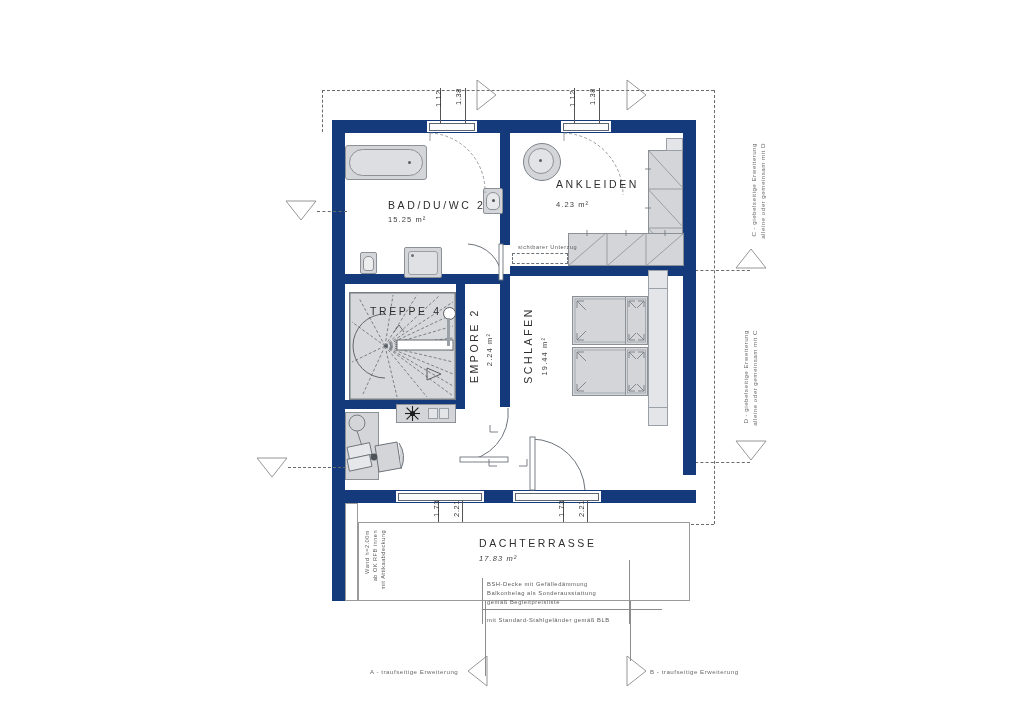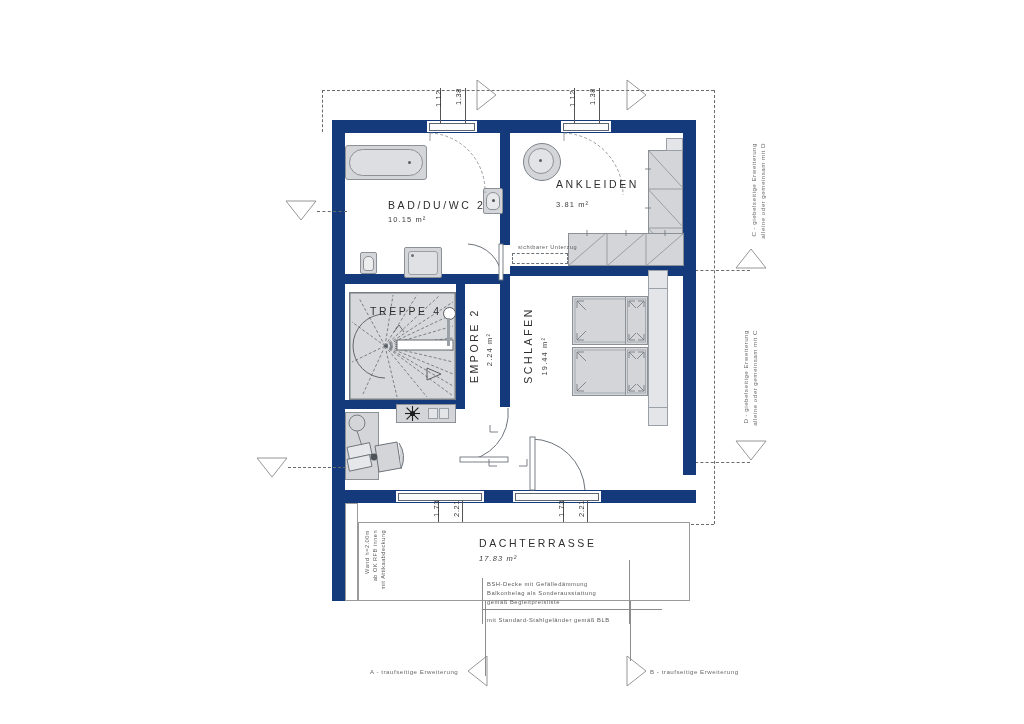--- a/index.html
+++ b/index.html
@@ -340,24 +340,24 @@
   <div class="abs furniture" style="left:625px; top:347px; width:23px; height:49px;"></div>
   <svg class="abs" style="left:625px; top:347px;" width="23" height="49" viewBox="0 0 23 49">
     <rect x="2.5" y="3" width="18" height="43" fill="none" stroke="#9aa0a7" stroke-width="0.8"></rect>
     <path d="M 4 5 l 7 7 M 4 11 l 0 -6 l 6 0" fill="none" stroke="#6d737b" stroke-width="0.8"></path>
     <path d="M 19 5 l -7 7 M 19 11 l 0 -6 l -6 0" fill="none" stroke="#6d737b" stroke-width="0.8"></path>
     <path d="M 4 44 l 7 -7 M 4 38 l 0 6 l 6 0" fill="none" stroke="#6d737b" stroke-width="0.8"></path>
     <path d="M 19 44 l -7 -7 M 19 38 l 0 6 l -6 0" fill="none" stroke="#6d737b" stroke-width="0.8"></path>
   </svg>
 
   <div class="abs room-name" style="left:388px; top:199px;">BAD/DU/WC 2</div>
-  <div class="abs room-area" style="left:388px; top:215px;">10.15 m²</div>
+  <div class="abs room-area" style="left:388px; top:215px;">15.25 m²</div>
 
   <div class="abs room-name" style="left:556px; top:178px;">ANKLEIDEN</div>
-  <div class="abs room-area" style="left:556px; top:200px;">3.81 m²</div>
+  <div class="abs room-area" style="left:556px; top:200px;">4.23 m²</div>
 
   <div class="abs room-name" style="left:370px; top:305px;">TREPPE 4</div>
 
   <div class="abs room-name vert-name" style="left:468px; top:308px;">EMPORE 2</div>
   <div class="abs room-area vert-name" style="left:485px; top:333px;">2.24 m²</div>
 
   <div class="abs room-name vert-name" style="left:522px; top:307px;">SCHLAFEN</div>
   <div class="abs room-area vert-name" style="left:540px; top:337px;">19.44 m²</div>
 
   <div class="abs dim-line" style="left:440px; top:88px; height:36px;"></div>

